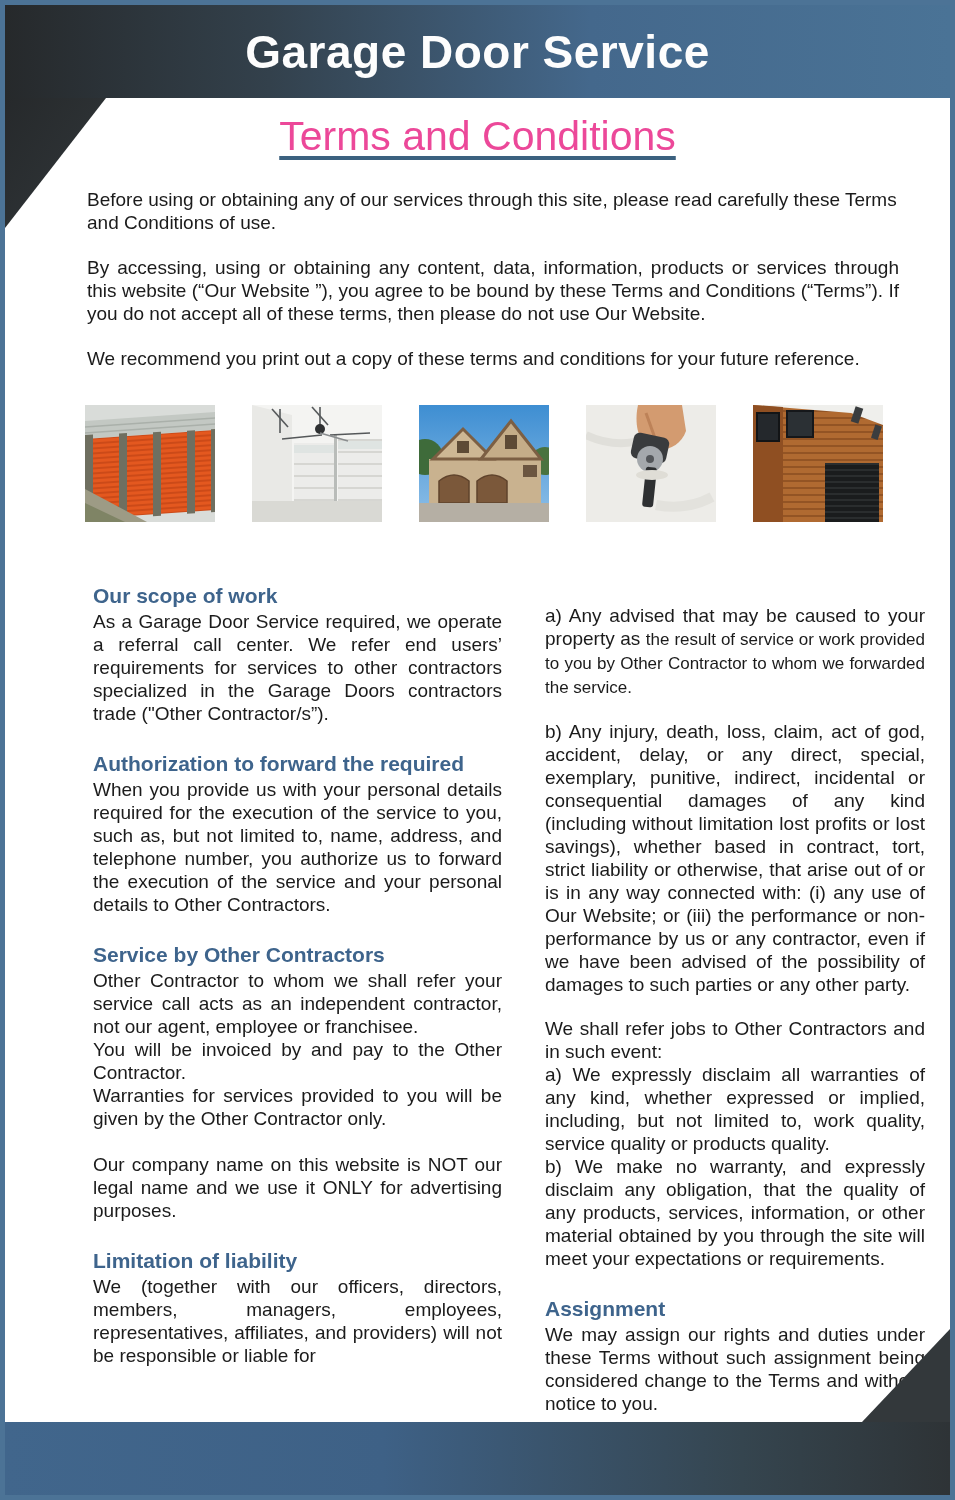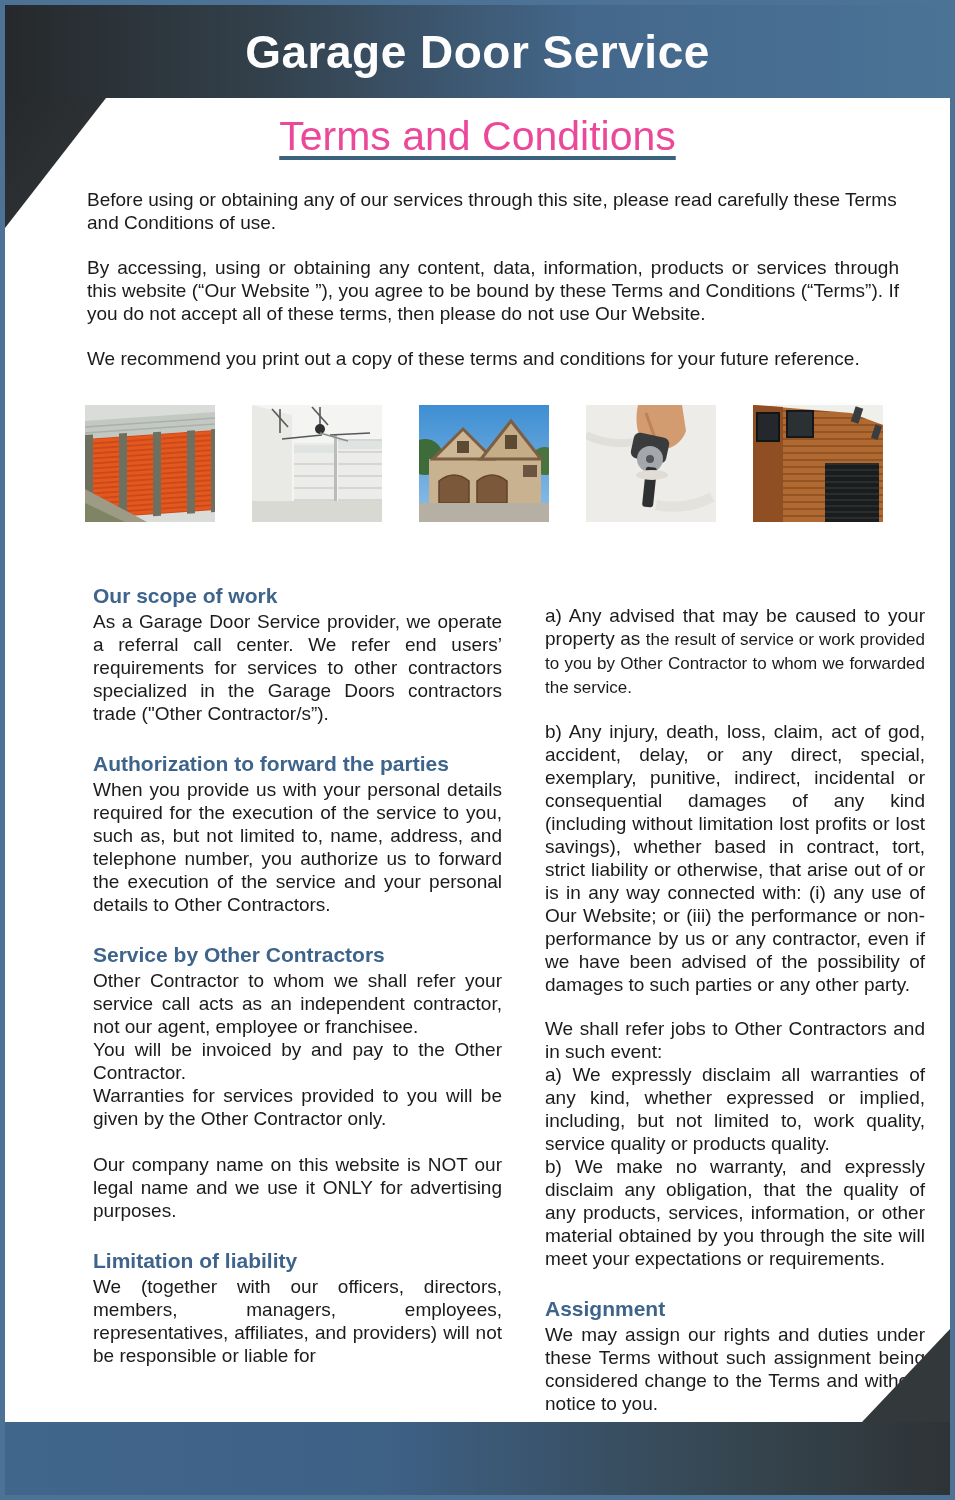--- a/index.html
+++ b/index.html
@@ -195,24 +195,24 @@
         <rect x="72" y="58" width="54" height="59" fill="url(#roller5)"></rect>
         <rect x="100" y="2" width="8" height="16" fill="#3a3d3f" transform="rotate(18 104 10)"></rect>
         <rect x="120" y="20" width="7" height="14" fill="#3a3d3f" transform="rotate(18 123 27)"></rect>
       </svg>
     </figure>
   </div>
 
   <div class="col col-left">
     <section>
       <h3>Our scope of work</h3>
-      <p>As a Garage Door Service provider, we operate a referral call center. We refer end users’ requirements for services to other contractors specialized in the Garage Doors contractors trade ("Other Contractor/s”).</p>
-    </section>
-    <section>
-      <h3>Authorization to forward the parties</h3>
+      <p>As a Garage Door Service required, we operate a referral call center. We refer end users’ requirements for services to other contractors specialized in the Garage Doors contractors trade ("Other Contractor/s”).</p>
+    </section>
+    <section>
+      <h3>Authorization to forward the required</h3>
       <p>When you provide us with your personal details required for the execution of the service to you, such as, but not limited to, name, address, and telephone number, you authorize us to forward the execution of the service and your personal details to Other Contractors.</p>
     </section>
     <section>
       <h3>Service by Other Contractors</h3>
       <p>Other Contractor to whom we shall refer your service call acts as an independent contractor, not our agent, employee or franchisee.</p>
       <p>You will be invoiced by and pay to the Other Contractor.</p>
       <p>Warranties for services provided to you will be given by the Other Contractor only.</p>
       <p class="gap">Our company name on this website is NOT our legal name and we use it ONLY for advertising purposes.</p>
     </section>
     <section>

